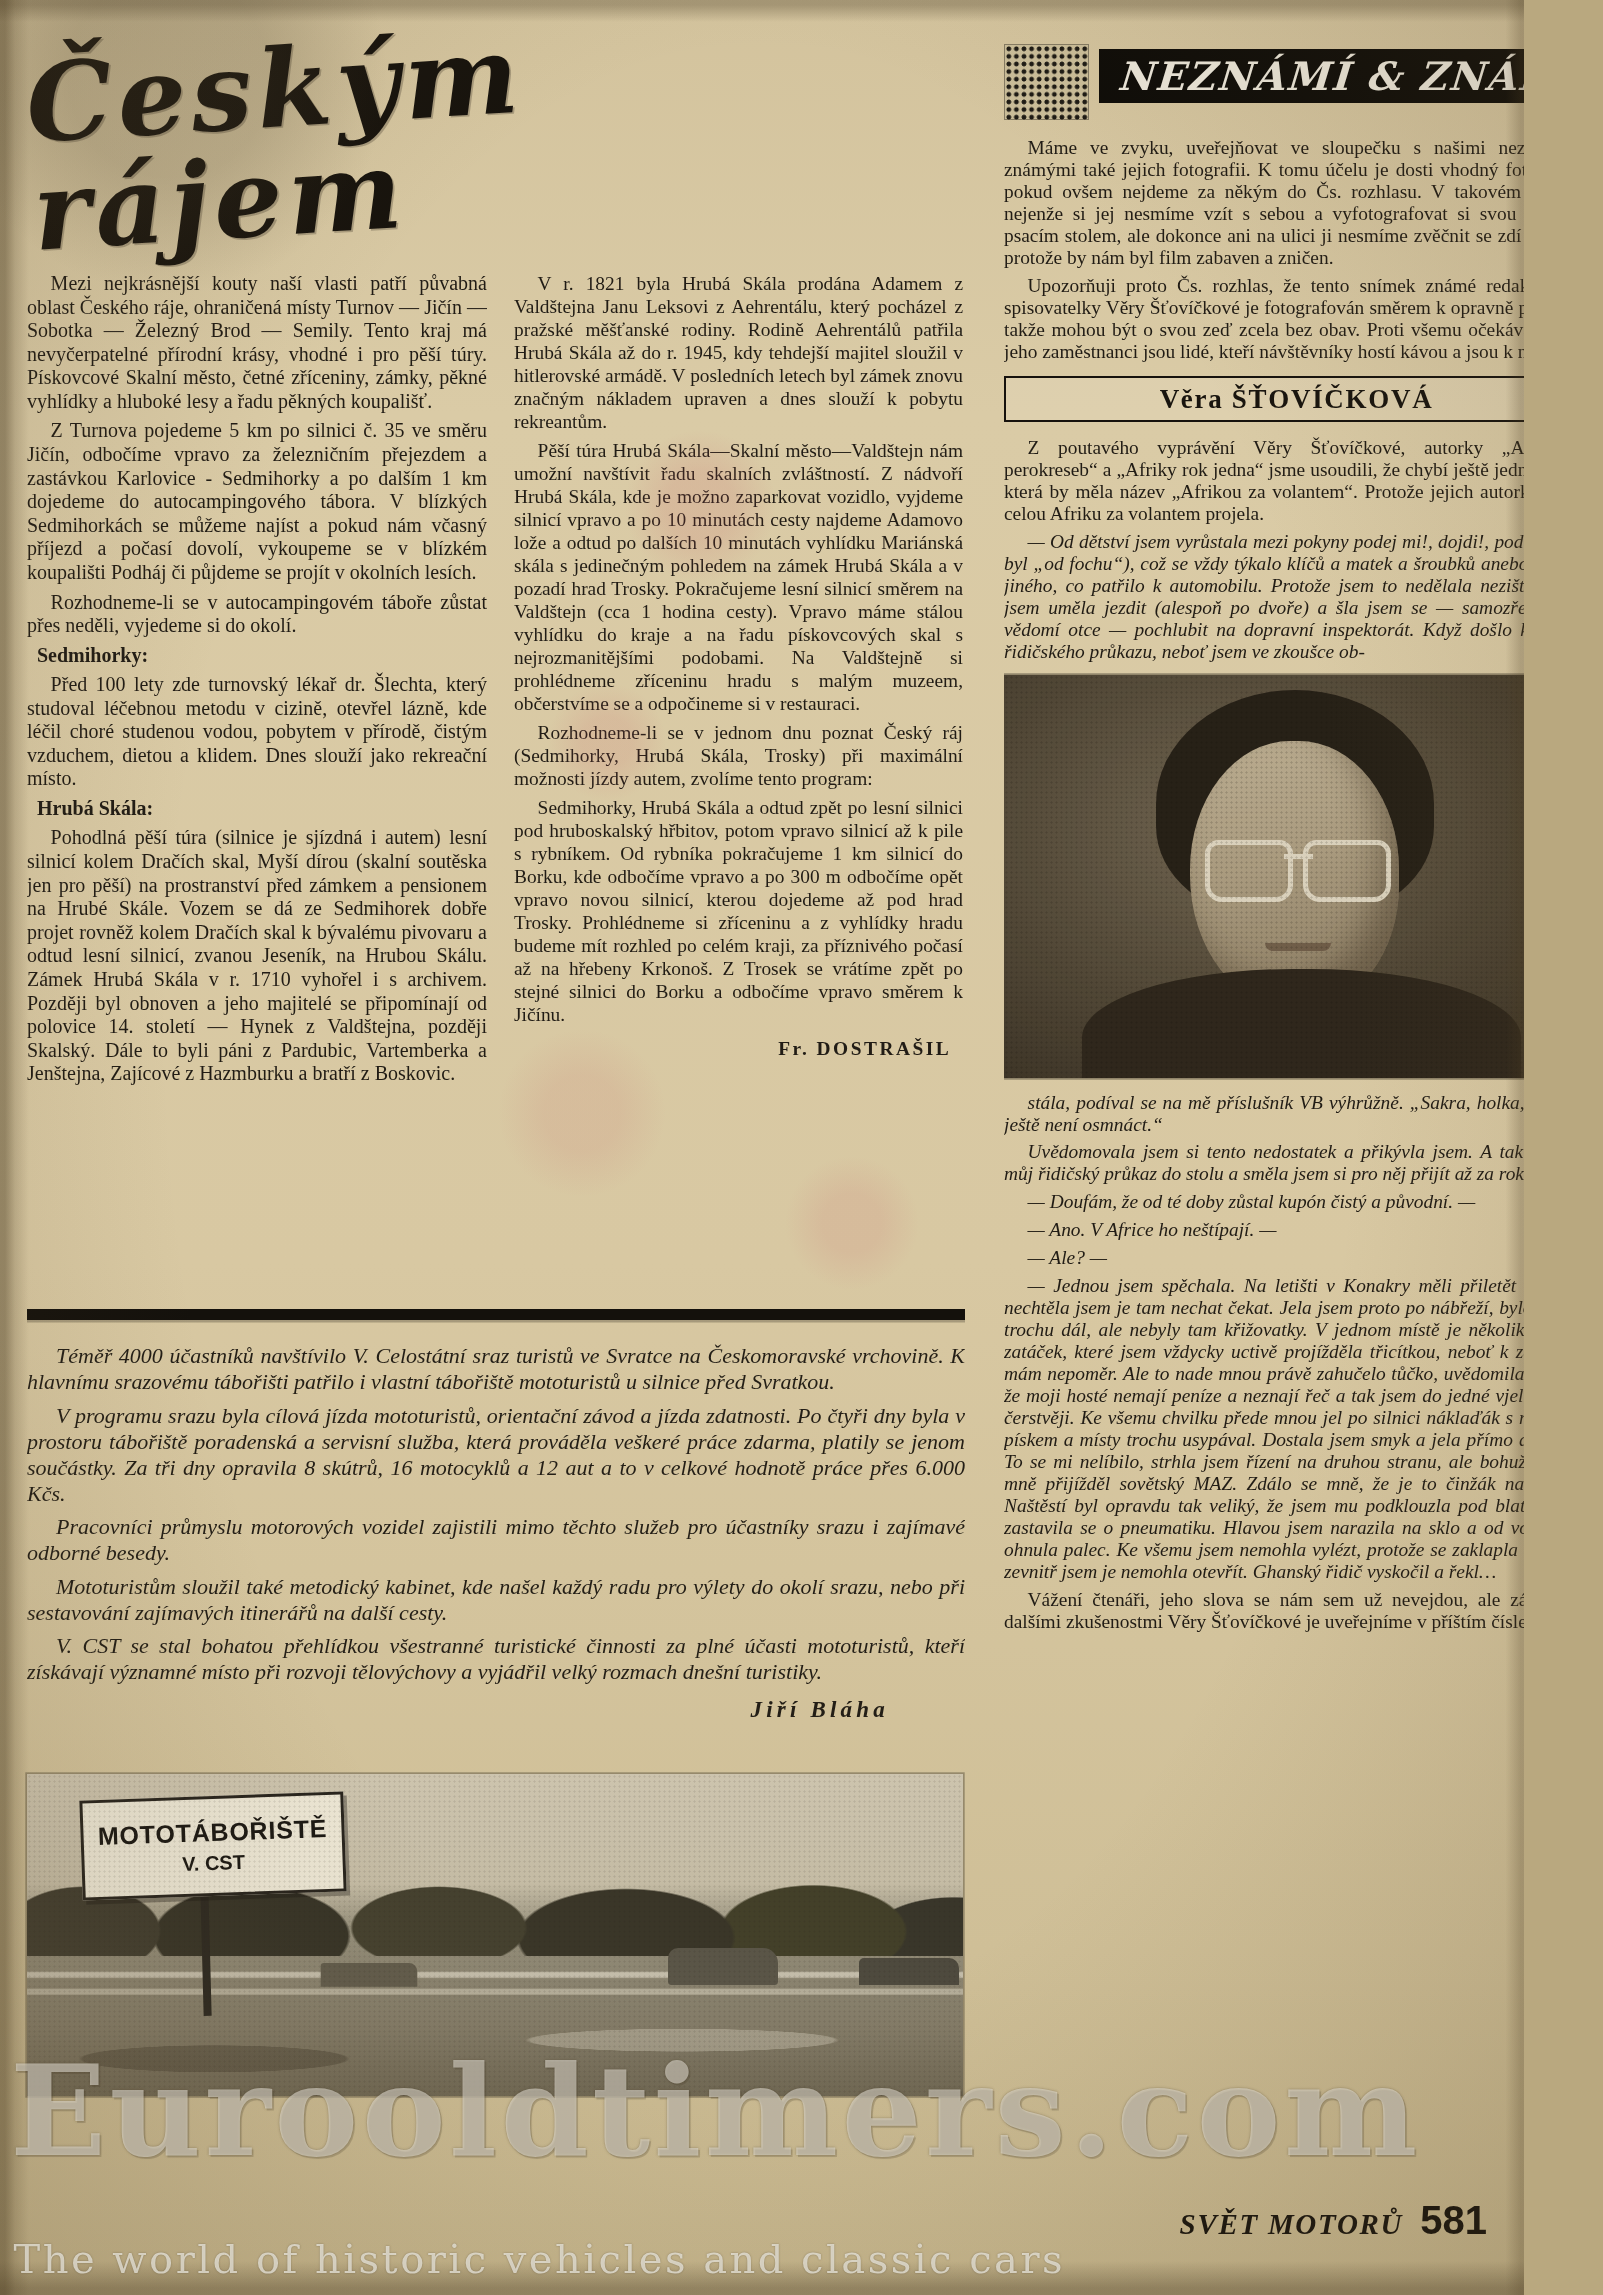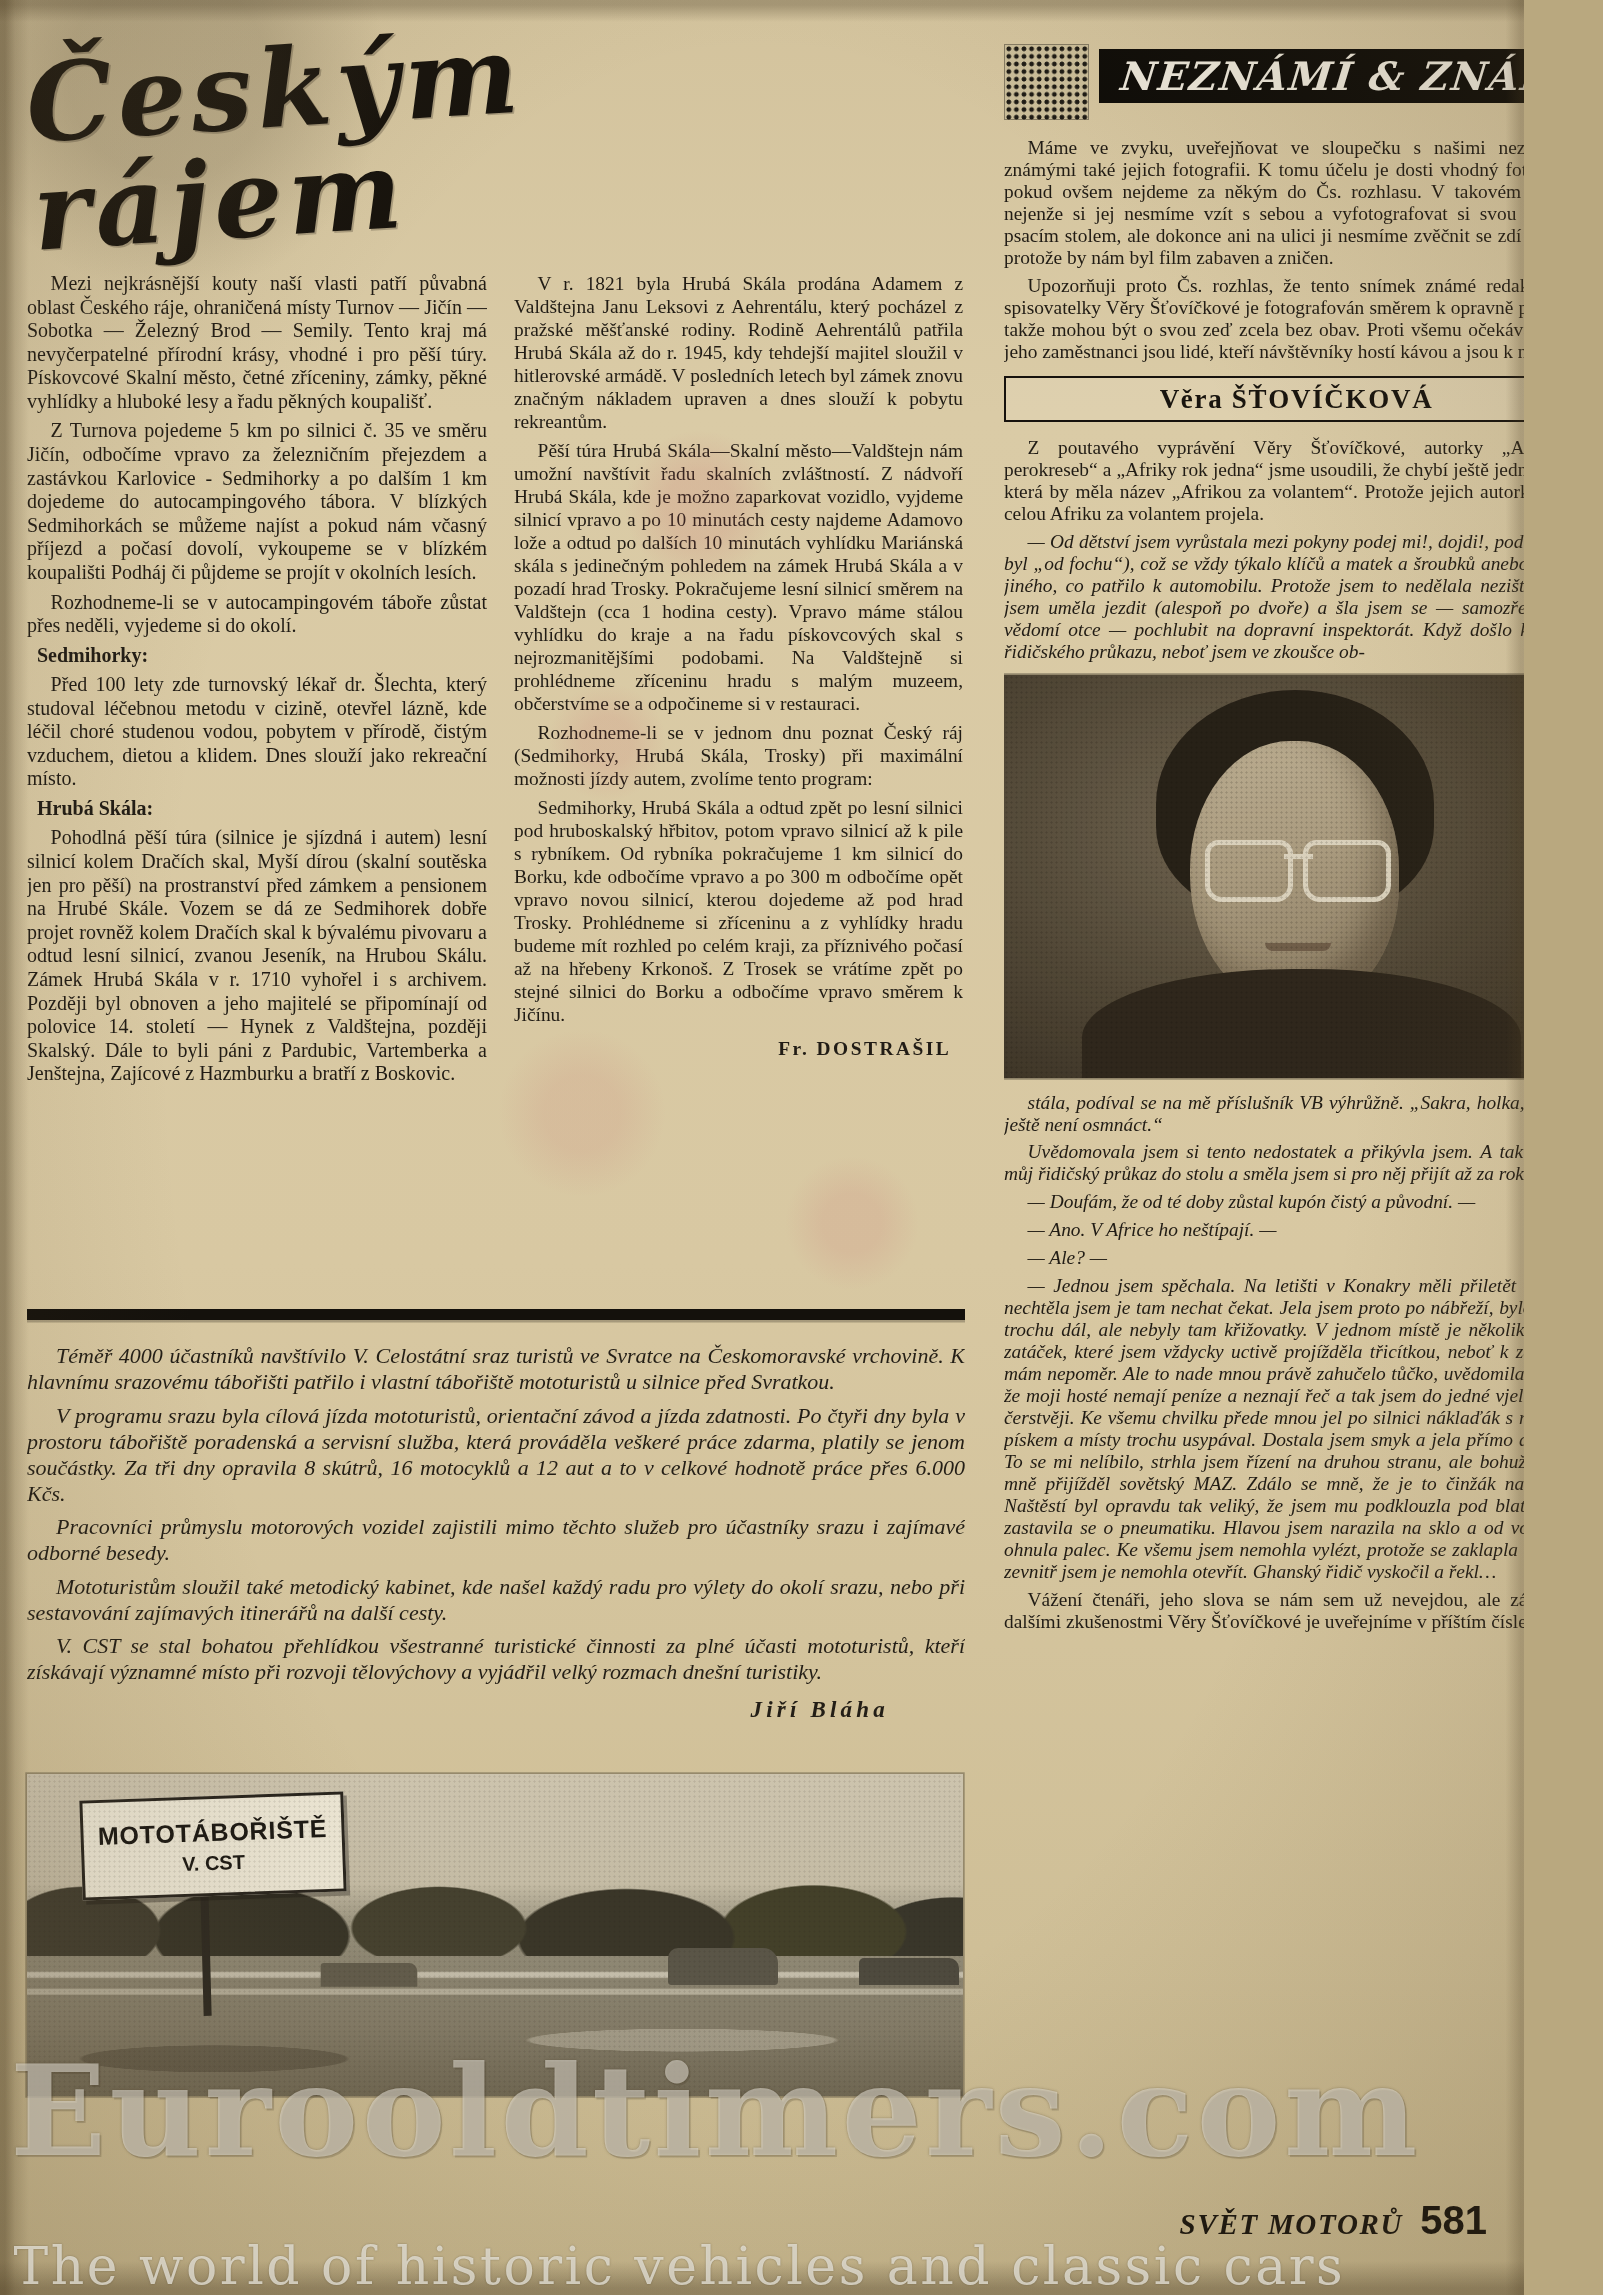--- a/index.html
+++ b/index.html
@@ -155,21 +155,21 @@
   .footer-num{font-weight:bold;font-size:40px;margin-left:17px;color:#15110b;font-family:"Liberation Sans",sans-serif;}
   
   .wm-main{
     position:absolute;left:10px;top:2048px;width:1585px;z-index:6;pointer-events:none;
     font-family:"DejaVu Serif",serif;font-weight:bold;font-size:126px;line-height:1;
     color:rgba(242,238,228,.52);letter-spacing:3.4px;white-space:nowrap;
     text-shadow:0 0 2.5px rgba(70,60,40,.45), 1.7px 1.7px 0 rgba(70,60,40,.20);
   }
   .wm-slogan{
     position:absolute;left:13.5px;top:2236px;width:1349px;z-index:6;pointer-events:none;
-    font-family:"DejaVu Serif",serif;font-size:52px;letter-spacing:2.5px;
+    font-family:"DejaVu Serif",serif;font-size:40px;letter-spacing:2.5px;
     color:rgba(244,241,232,.72);white-space:nowrap;
     text-shadow:0 0 1.7px rgba(70,60,40,.5);
   }
 </style>
 </head>
 <body>
 
 <div class="page">
 
   <h1 class="script-title">Českým rájem</h1>

